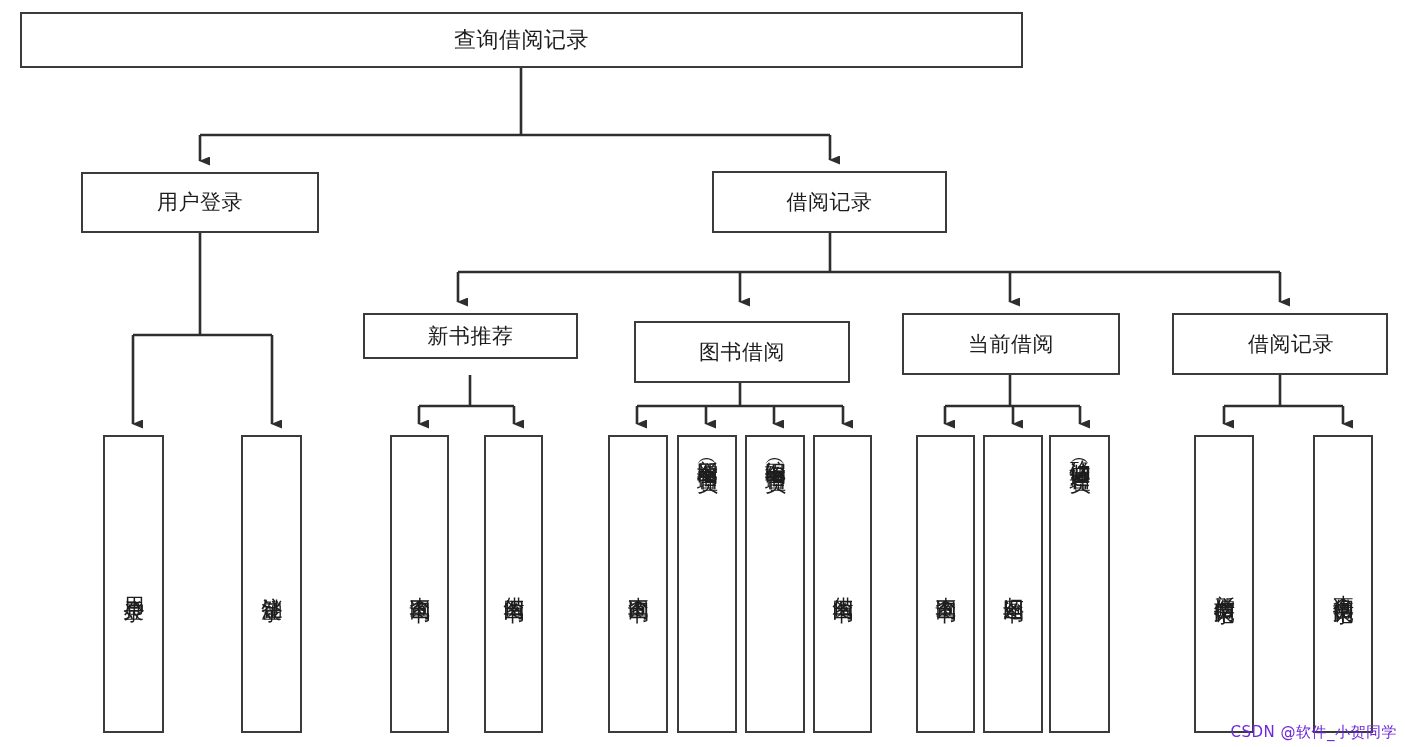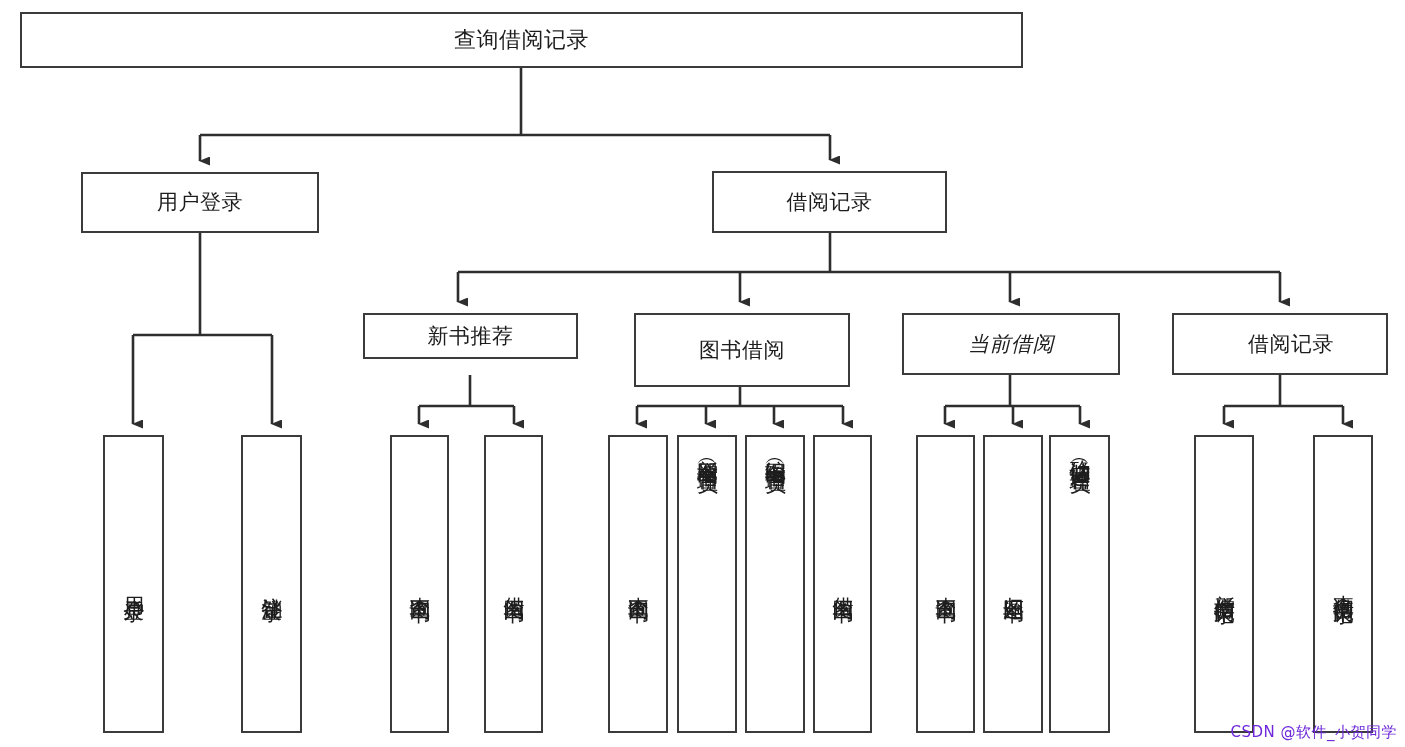--- a/index.html
+++ b/index.html
@@ -139,24 +139,24 @@
   <div class="node horiz" style="left:81px; top:172px; width:238px; height:61px;">
     <span class="node-label">用户登录</span>
   </div>
   <div class="node horiz" style="left:712px; top:171px; width:235px; height:62px;">
     <span class="node-label">借阅记录</span>
   </div>
 
   <div class="node horiz" style="left:363px; top:313px; width:215px; height:46px;">
     <span class="node-label">新书推荐</span>
   </div>
-  <div class="node horiz" style="left:634px; top:313px; width:216px; height:74px;">
+  <div class="node horiz" style="left:634px; top:321px; width:216px; height:62px;">
     <span class="node-label">图书借阅</span>
   </div>
-  <div class="node horiz" style="left:902px; top:313px; width:218px; height:62px;font-style:italic;">
+  <div class="node horiz" style="left:902px; top:313px; width:218px; height:62px;">
     <span class="node-label">当前借阅</span>
   </div>
   <div class="node horiz" style="left:1172px; top:313px; width:216px; height:62px;padding-left:22px;">
     <span class="node-label">借阅记录</span>
   </div>
 
   <div class="node vert" style="left:103px; top:435px; width:61px; height:298px;">
     <span class="node-label">用户登录</span>
   </div>
   <div class="node vert" style="left:241px; top:435px; width:61px; height:298px;">

